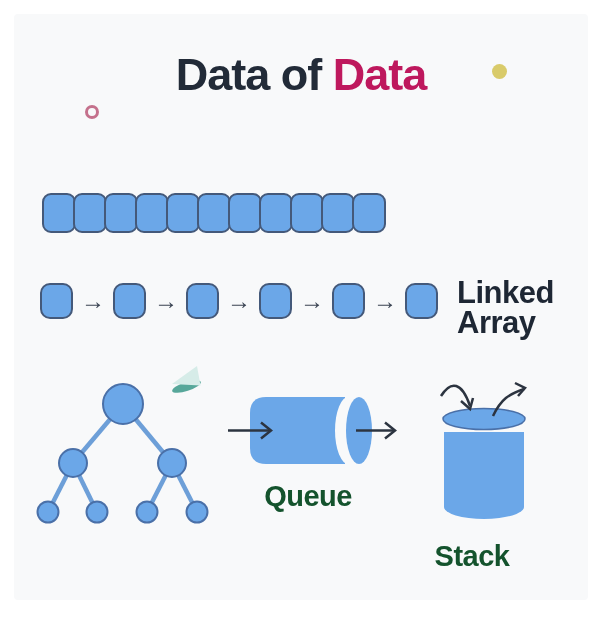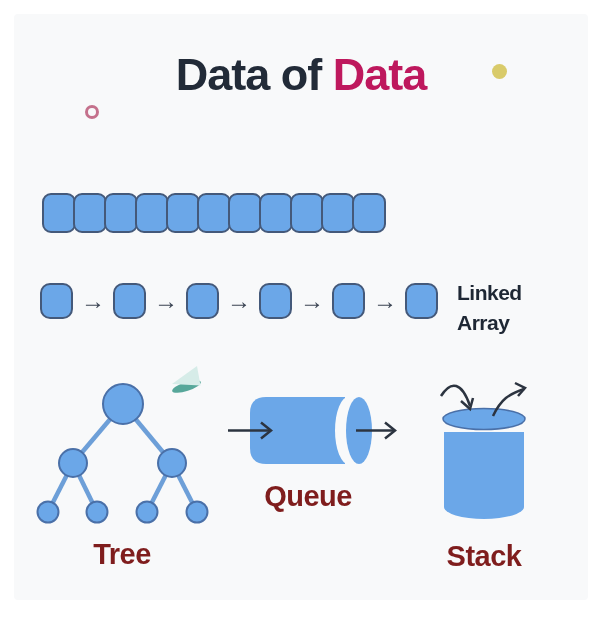--- a/index.html
+++ b/index.html
@@ -49,33 +49,33 @@
     width:33px;height:36px;flex:0 0 auto;
     background:#6ba7e8;border:2.5px solid #44597a;border-radius:10px;
     box-sizing:border-box;
   }
   .ll-arrow{
     width:40px;flex:0 0 auto;text-align:center;
     font-size:24px;color:#3a4352;line-height:36px;font-weight:400;
   }
   .ll-label{
     position:absolute;left:443px;top:264px;
-    font-size:21px;font-weight:700;color:#1e2734;line-height:30px;letter-spacing:-0.5px;
+    font-size:31px;font-weight:700;color:#1e2734;line-height:30px;letter-spacing:-0.5px;
   }
   
   .tree-svg{position:absolute;left:11px;top:348px;}
   .fig-label{
     position:absolute;text-align:center;
-    font-size:29px;font-weight:700;color:#7f1d1d;letter-spacing:-0.5px;
+    font-size:29px;font-weight:700;color:#14532d;letter-spacing:-0.5px;
   }
   .tree-label{left:58px;top:524px;width:100px;}
   .queue-svg{position:absolute;left:211px;top:374px;}
   .queue-label{left:234px;top:466px;width:120px;}
   .stack-svg{position:absolute;left:411px;top:358px;}
-  .stack-label{left:410px;top:526px;width:120px;}
+  .stack-label{left:398px;top:526px;width:120px;}
 </style>
 </head>
 <body>
 
 <div class="card">
 
   <h1 class="title"><span>Data of </span><span class="blue">Data</span><br></h1>
 
   <div class="yellow-dot"></div>
   <div class="pink-ring"></div>
@@ -125,21 +125,20 @@
     <g fill="#6ba7e8" stroke="#4a70a8" stroke-width="2">
       <circle cx="98" cy="42" r="20"></circle>
       <circle cx="48" cy="101" r="14"></circle>
       <circle cx="147" cy="101" r="14"></circle>
       <circle cx="23" cy="150" r="10.5"></circle>
       <circle cx="72" cy="150" r="10.5"></circle>
       <circle cx="122" cy="150" r="10.5"></circle>
       <circle cx="172" cy="150" r="10.5"></circle>
     </g>
   </svg>
-  <div class="fig-label tree-label">Tree</div>
 
   <svg class="queue-svg" width="175" height="85" viewBox="0 0 175 85">
     <path d="M120 9 H41 Q25 9 25 25 V60 Q25 76 41 76 H120 Z" fill="#6ba7e8"></path>
     <ellipse cx="124" cy="42.5" rx="14" ry="34" fill="#f8f9fa"></ellipse>
     <ellipse cx="134" cy="42.5" rx="13" ry="33.5" fill="#6ba7e8"></ellipse>
     <g stroke="#2c3440" stroke-width="2.5" fill="none">
       <line x1="3" y1="42.5" x2="45" y2="42.5"></line>
       <polyline points="36,34.5 46,42.5 36,50.5"></polyline>
     </g>
     <g stroke="#2c3440" stroke-width="2.5" fill="none">

